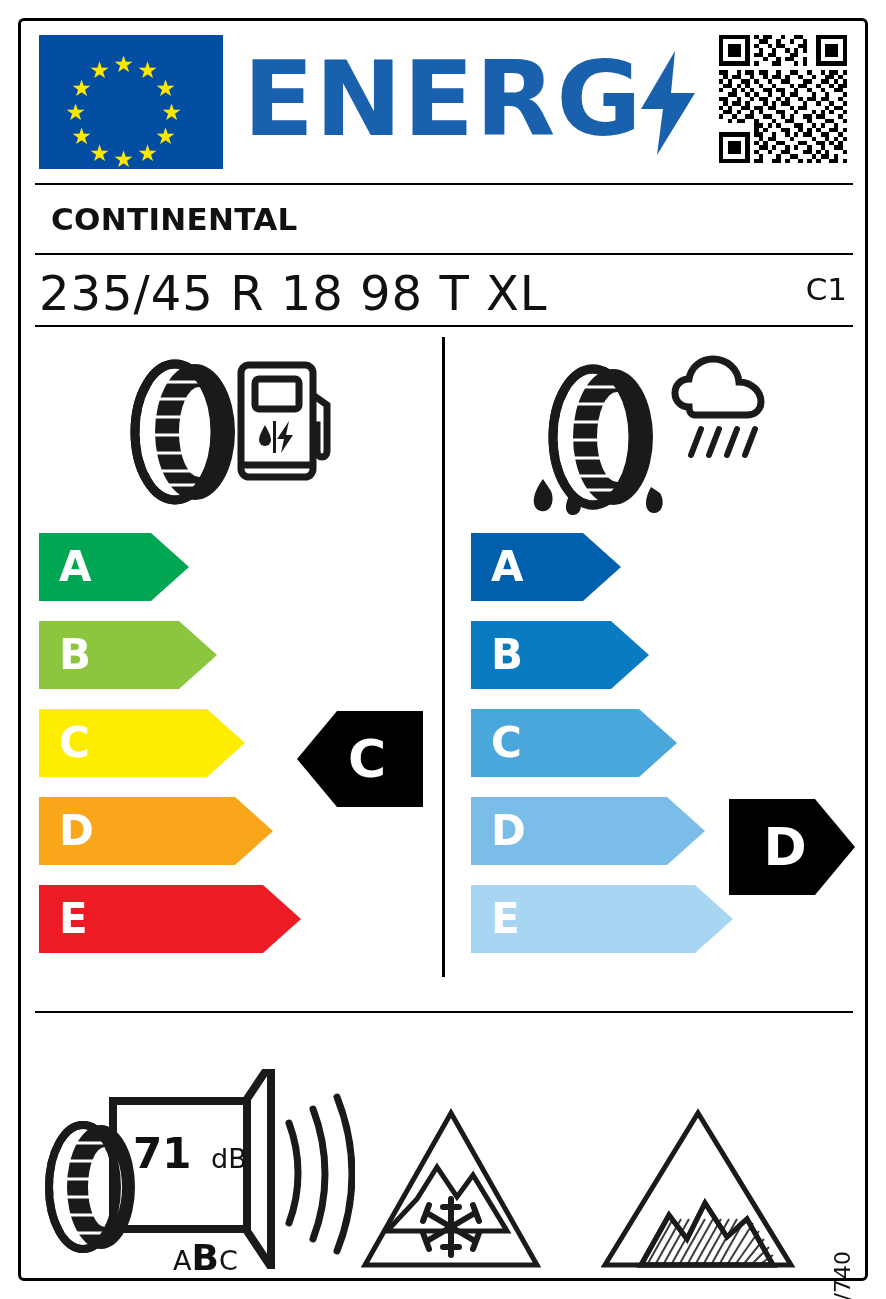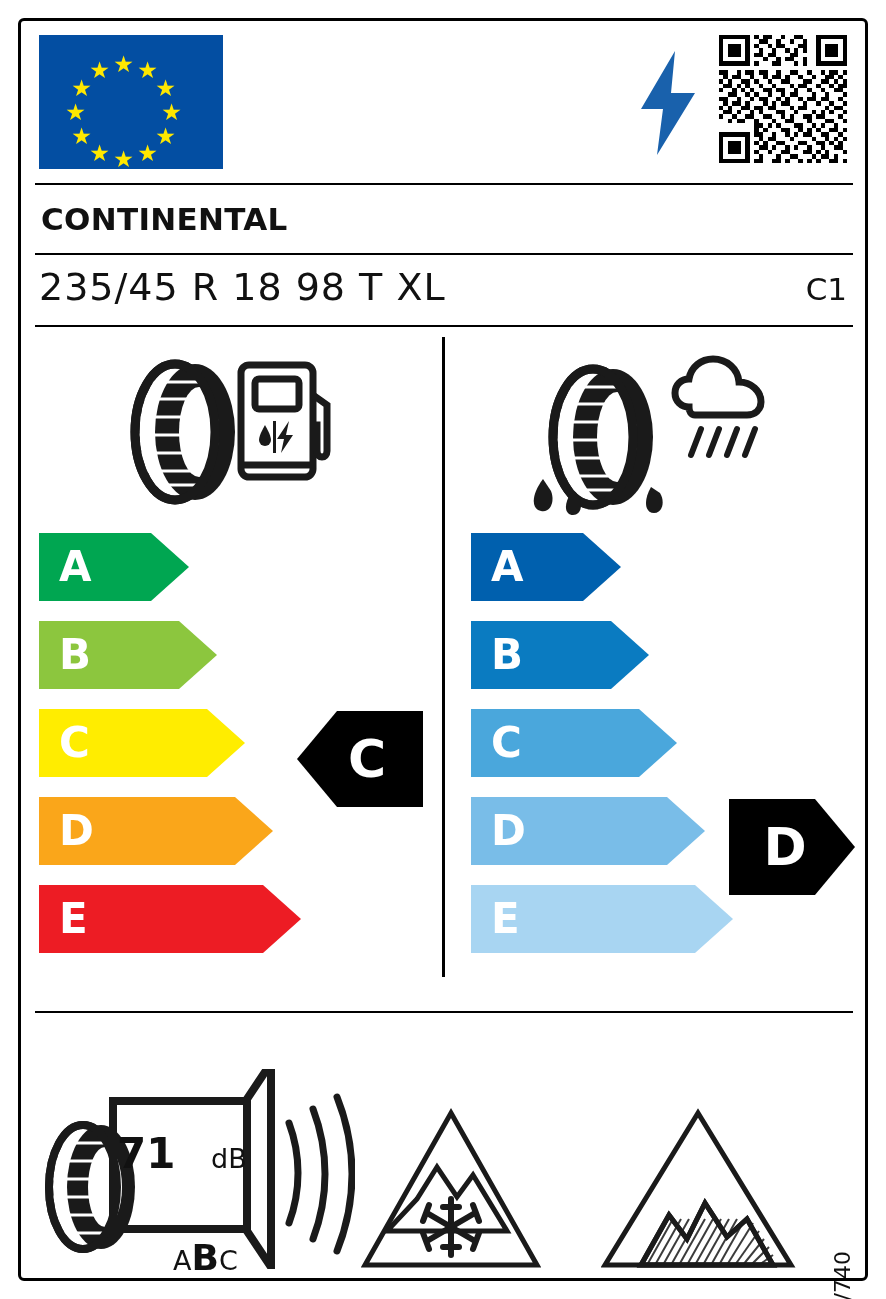--- a/index.html
+++ b/index.html
@@ -76,21 +76,21 @@
     background: #000;
   }
   .brand-row {
     position: absolute;
     left: 0; top: 170px;
     width: 100%;
     height: 62px;
   }
   .brand-name {
     position: absolute;
-    left: 20px; top: 10px;
+    left: 30px; top: 10px;
     font-size: 31px;
     font-weight: bold;
     color: #111;
     letter-spacing: 0.3px;
   }
   .brand-code {
     position: absolute;
     right: 18px; top: 10px;
     font-size: 31px;
     color: #111;
@@ -100,21 +100,21 @@
   
   .size-row {
     position: absolute;
     left: 0; top: 240px;
     width: 100%;
     height: 62px;
   }
   .tyre-size {
     position: absolute;
     left: 18px; top: 4px;
-    font-size: 38px;
+    font-size: 48px;
     color: #111;
     letter-spacing: 1px;
   }
   .tyre-class {
     position: absolute;
     right: 18px; top: 10px;
     font-size: 31px;
     color: #111;
   }
 
@@ -244,20 +244,21 @@
         <span class="star" style="left:115px; top:90px;">★</span>
         <span class="star" style="left:97px;  top:107px;">★</span>
         <span class="star" style="left:73px;  top:113px;">★</span>
         <span class="star" style="left:49px;  top:107px;">★</span>
         <span class="star" style="left:31px;  top:90px;">★</span>
         <span class="star" style="left:25px;  top:66px;">★</span>
         <span class="star" style="left:31px;  top:42px;">★</span>
         <span class="star" style="left:49px;  top:24px;">★</span>
       </div>
 
+      <div class="energ-word">ENERG</div>
 
       <svg class="bolt" viewBox="0 0 54 104">
         <polygon points="34,0 0,58 22,58 16,104 54,42 30,42" fill="#1961ac"></polygon>
       </svg>
 
       <svg class="qr" viewBox="0 0 29 29" shape-rendering="crispEdges">
         <rect width="29" height="29" fill="#fff"></rect>
         <g fill="#000">
           <rect x="0" y="0" width="7" height="1"></rect>
             <rect x="0" y="6" width="7" height="1"></rect>
@@ -683,21 +684,21 @@
           <polygon points="210,18 210,172 236,196 236,-4" fill="#ffffff" stroke="#ffffff" stroke-width="0"></polygon>
           <path d="M212 30 L212 162 L236 198 L236 -6 Z" fill="none" stroke="#1a1a1a" stroke-width="8"></path>
         </g>
         <g fill="none" stroke="#1a1a1a" stroke-width="7" stroke-linecap="round">
           <path d="M254 54 C266 86 266 122 254 154"></path>
           <path d="M278 40 C294 82 294 128 278 170"></path>
           <path d="M302 28 C322 78 322 132 302 182"></path>
         </g>
       </svg>
 
-      <div class="db-value" style="left:96px; top:108px;">71</div>
+      <div class="db-value" style="left:112px; top:108px;">71</div>
       <div class="db-unit" style="left:190px; top:122px;">dB</div>
 
       <div class="noise-class" style="left:152px; top:216px;">
         <span>A</span><span class="big">B</span><span>C</span>
       </div>
 
       <svg class="pictogram" style="left:340px; top:86px; width:180px; height:165px;" viewBox="0 0 180 165">
         <path d="M90 6 L176 158 L4 158 Z" fill="none" stroke="#1a1a1a" stroke-width="5"></path>
         <path d="M56 92 L76 60 L96 90 L112 68 L146 124 L26 124 Z" fill="none" stroke="#1a1a1a" stroke-width="5"></path>
         <g stroke="#1a1a1a" stroke-width="6" stroke-linecap="round">

